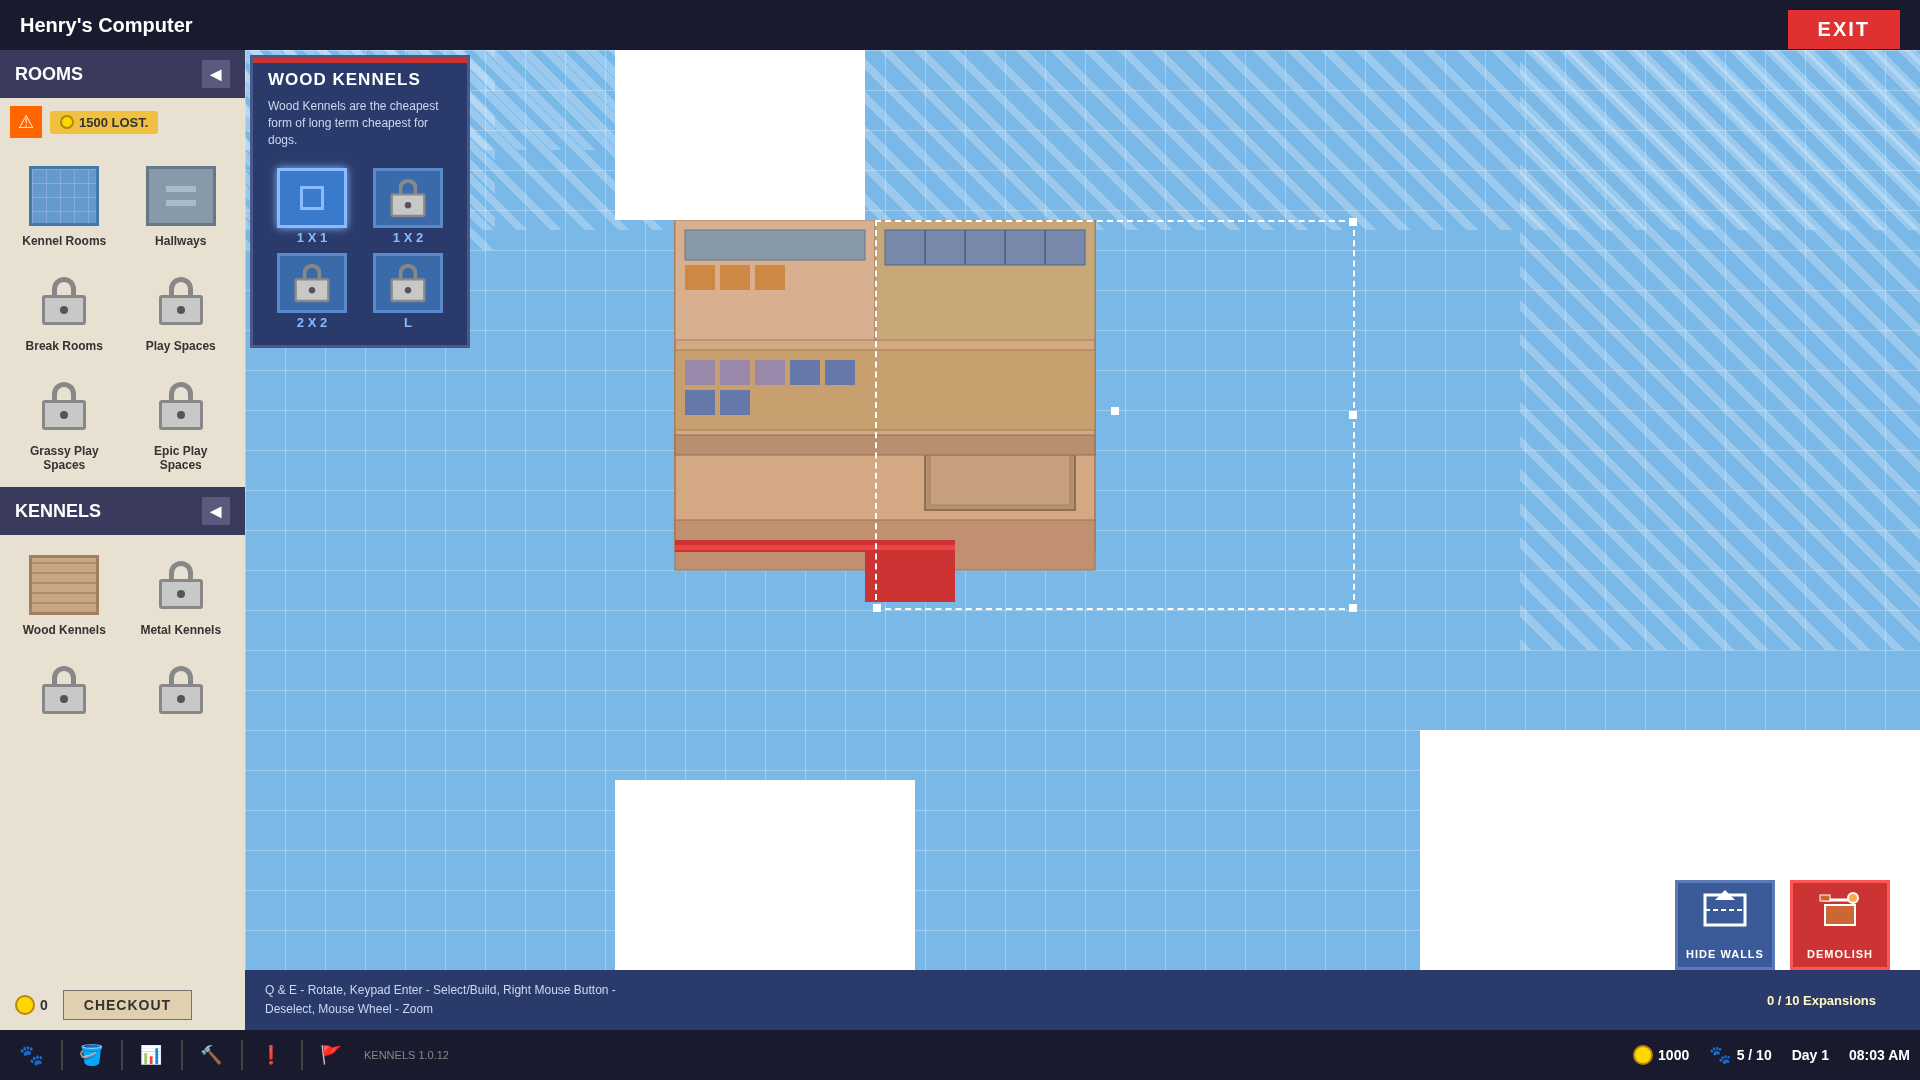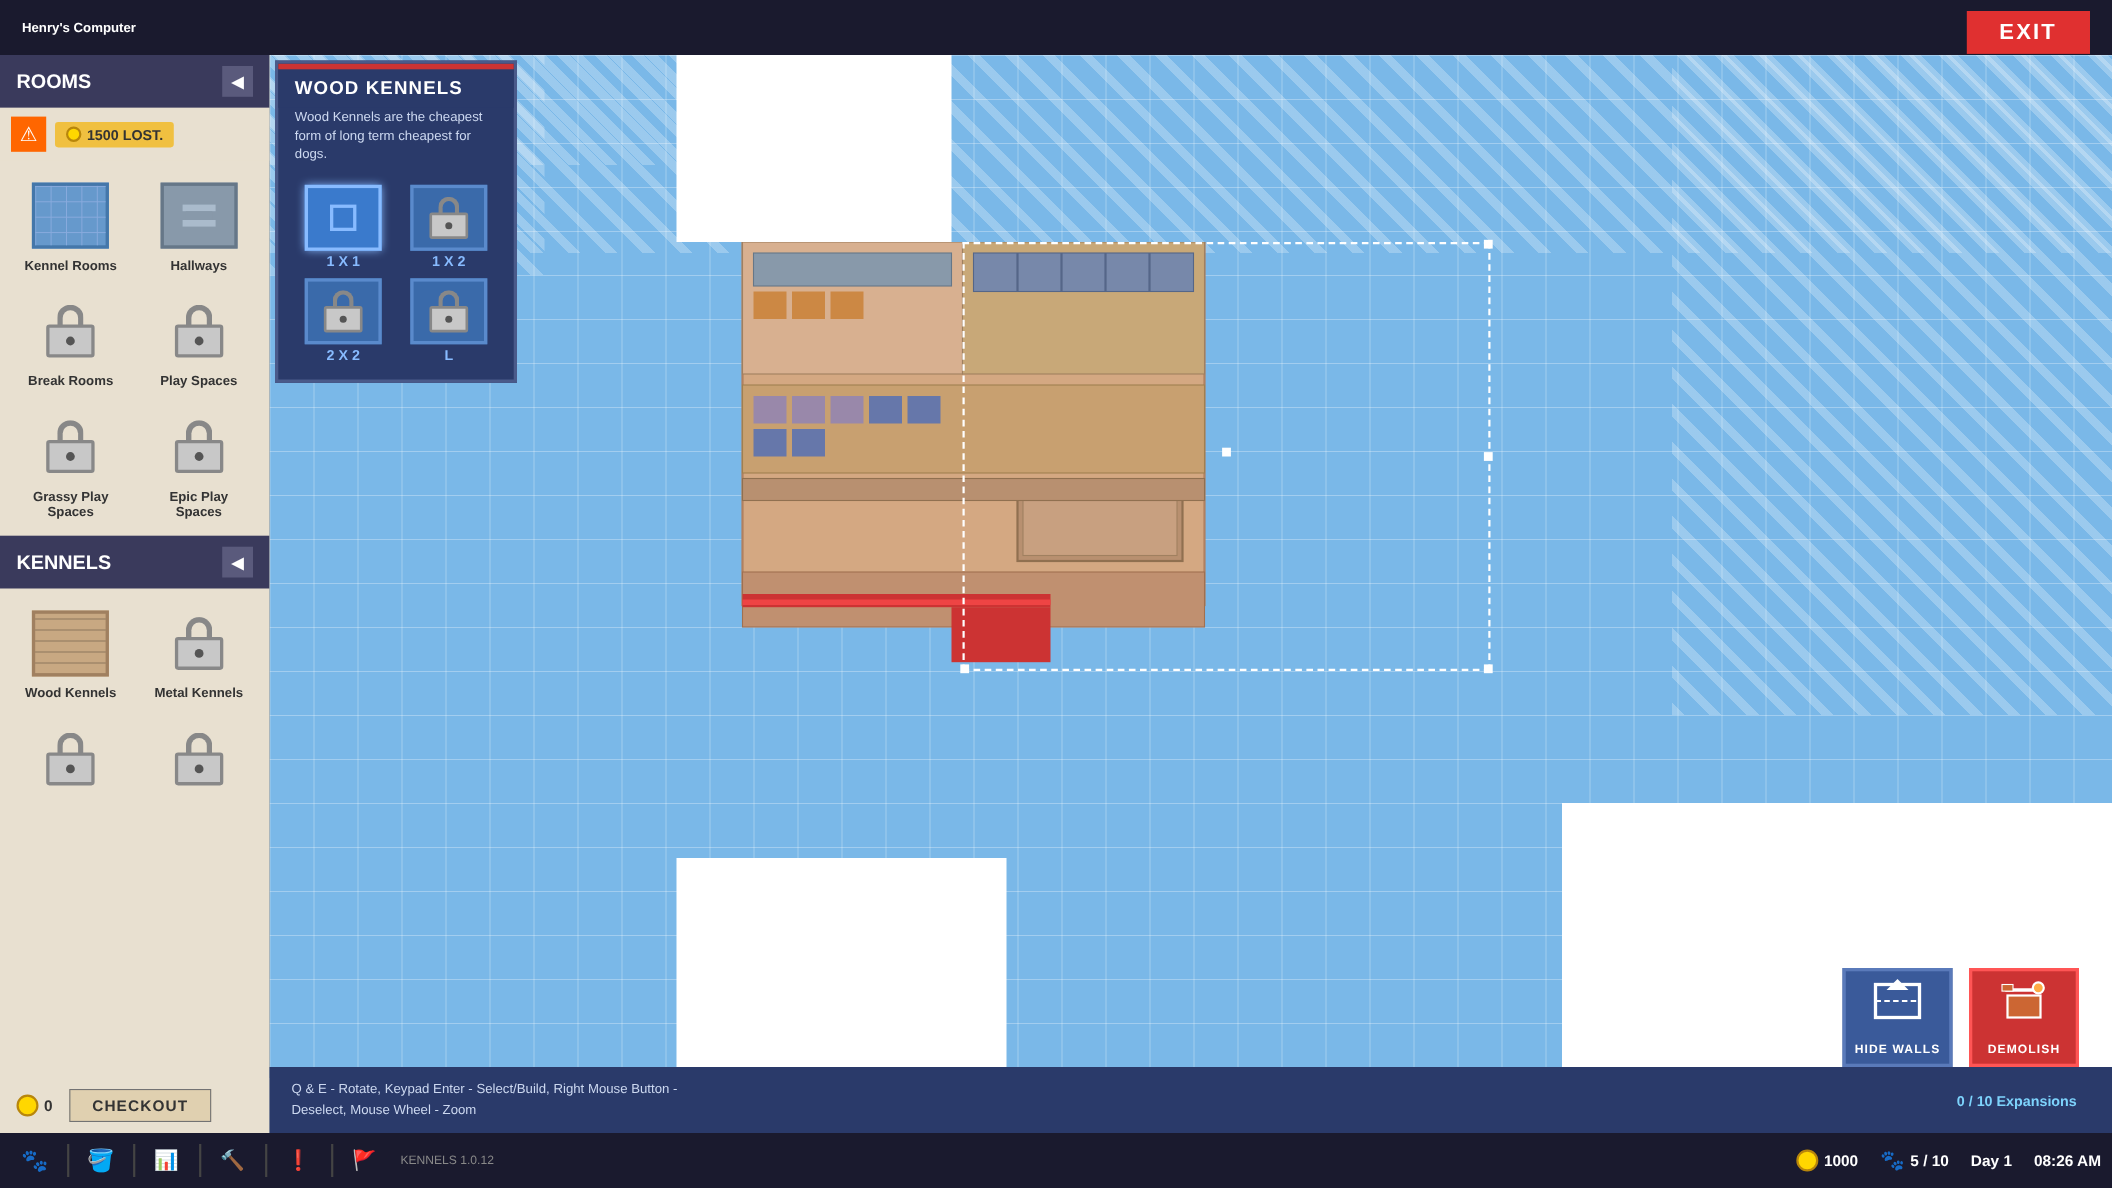--- a/index.html
+++ b/index.html
@@ -18,21 +18,21 @@
       top: 0; left: 0; right: 0;
       height: 50px;
       background: #1a1a2e;
       display: flex;
       align-items: center;
       padding: 0 20px;
       z-index: 100;
     }
     #title-bar span {
       color: white;
-      font-size: 12px;
+      font-size: 20px;
       font-weight: bold;
     }
     #exit-button {
       position: absolute;
       right: 20px;
       top: 10px;
       background: #e03030;
       color: white;
       font-size: 20px;
       font-weight: bold;
@@ -399,24 +399,24 @@
       padding: 0 20px;
       z-index: 60;
     }
     .controls-text {
       color: #ccd8f0;
       font-size: 12px;
       flex: 1;
       line-height: 1.6;
     }
     .expansions-text {
-      color: #7dd3fc;
+      color: #fef9c3;
       font-size: 13px;
       font-weight: bold;
-      margin-right: 12px;
+      margin-right: 24px;
     }
 
     
     #right-buttons {
       position: absolute;
       bottom: 110px;
       right: 30px;
       display: flex;
       gap: 15px;
       z-index: 60;
@@ -862,15 +862,15 @@
   <div class="status-right">
     <div class="status-coins">
       <div class="coin-icon-lg"></div>
       <span>1000</span>
     </div>
     <div class="status-paws">
       <span class="paw-icon">🐾</span>
       <span>5 / 10</span>
     </div>
     <span>Day 1</span>
-    <span>08:26 AM</span>
+    <span>08:03 AM</span>
   </div>
 </div>
 
 </body></html>

